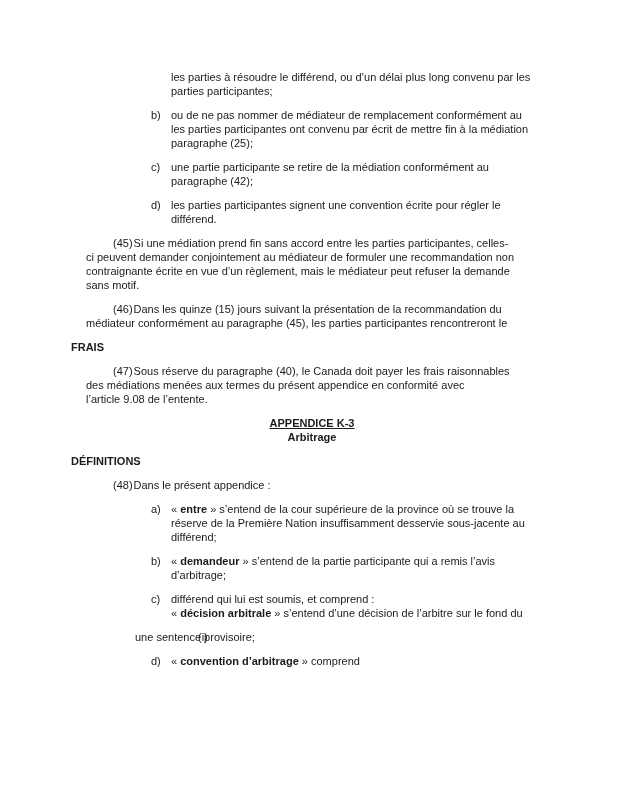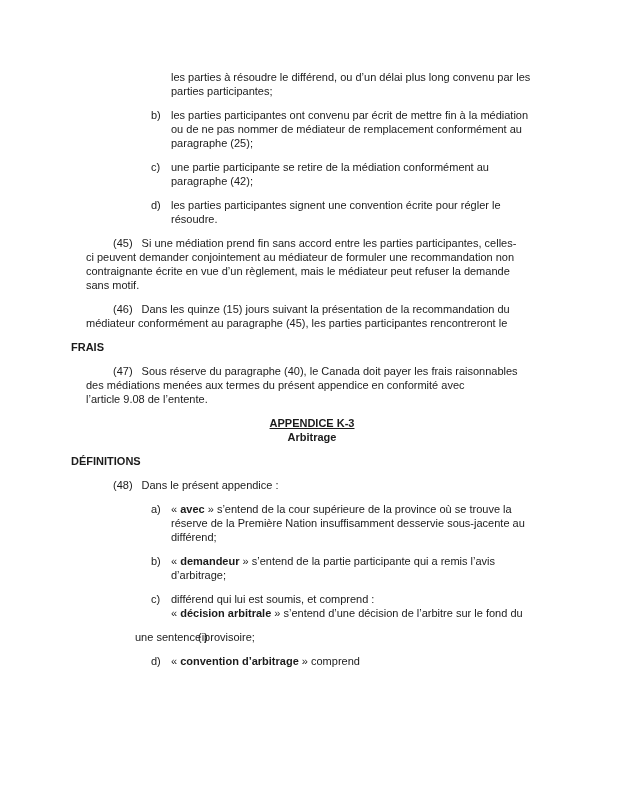--- a/index.html
+++ b/index.html
@@ -22,21 +22,21 @@
   .line { white-space:pre; }
   .bold { font-weight:bold; }
   .uline { text-decoration:underline; }
 
   
   .heading { font-weight:bold; }
 
   
   .para { margin-left:15px; }
   .para .first { padding-left:27px; }
-  .para .pnum { margin-right:9px;text-align:center; }
+  .para .pnum { margin-right:1px;text-align:center; }
 
   
   .cont { margin-left:100px; }
 
   
   .litem { position:relative; }
   .litem > .lbl { position:absolute; left:80px; top:0; }
   .litem > .itxt { margin-left:100px; }
 
   
@@ -52,37 +52,37 @@
 
 <div class="page" style="background: rgb(255, 255, 255); color: rgb(27, 27, 27);">
   <div class="content">
       <div class="block cont">
         <div class="line"><span>les parties à résoudre le différend, ou d’un délai plus long convenu par les</span></div>
         <div class="line"><span>parties participantes;</span></div>
       </div>
       <div class="block litem">
         <span class="lbl">b)</span>
         <div class="itxt">
+          <div class="line"><span>ou de ne pas nommer de médiateur de remplacement conformément au</span></div>
           <div class="line"><span>les parties participantes ont convenu par écrit de mettre fin à la médiation</span></div>
-          <div class="line"><span>ou de ne pas nommer de médiateur de remplacement conformément au</span></div>
           <div class="line"><span>paragraphe (25);</span></div>
         </div>
       </div>
       <div class="block litem">
         <span class="lbl">c)</span>
         <div class="itxt">
           <div class="line"><span>une partie participante se retire de la médiation conformément au</span></div>
           <div class="line"><span>paragraphe (42);</span></div>
         </div>
       </div>
       <div class="block litem">
         <span class="lbl">d)</span>
         <div class="itxt">
           <div class="line"><span>les parties participantes signent une convention écrite pour régler le</span></div>
-          <div class="line"><span>résoudre.</span></div>
+          <div class="line"><span>différend.</span></div>
         </div>
       </div>
       <div class="block para">
         <div class="line first"><span class="pnum">(45)</span><span>Si une médiation prend fin sans accord entre les parties participantes, celles-</span></div>
         <div class="line"><span>ci peuvent demander conjointement au médiateur de formuler une recommandation non</span></div>
         <div class="line"><span>contraignante écrite en vue d’un règlement, mais le médiateur peut refuser la demande</span></div>
         <div class="line"><span>sans motif.</span></div>
       </div>
       <div class="block para">
         <div class="line first"><span class="pnum">(46)</span><span>Dans les quinze (15) jours suivant la présentation de la recommandation du</span></div>
@@ -102,21 +102,21 @@
       </div>
       <div class="block heading">
         <div class="line"><span>DÉFINITIONS</span></div>
       </div>
       <div class="block para">
         <div class="line first"><span class="pnum">(48)</span><span>Dans le présent appendice :</span></div>
       </div>
       <div class="block litem">
         <span class="lbl">a)</span>
         <div class="itxt">
-          <div class="line"><span>« </span><span class="bold">avec</span><span> » s’entend de la cour supérieure de la province où se trouve la</span></div>
+          <div class="line"><span>« </span><span class="bold">entre</span><span> » s’entend de la cour supérieure de la province où se trouve la</span></div>
           <div class="line"><span>réserve de la Première Nation insuffisamment desservie sous-jacente au</span></div>
           <div class="line"><span>différend;</span></div>
         </div>
       </div>
       <div class="block litem">
         <span class="lbl">b)</span>
         <div class="itxt">
           <div class="line"><span>« </span><span class="bold">demandeur</span><span> » s’entend de la partie participante qui a remis l’avis</span></div>
           <div class="line"><span>d’arbitrage;</span></div>
         </div>

